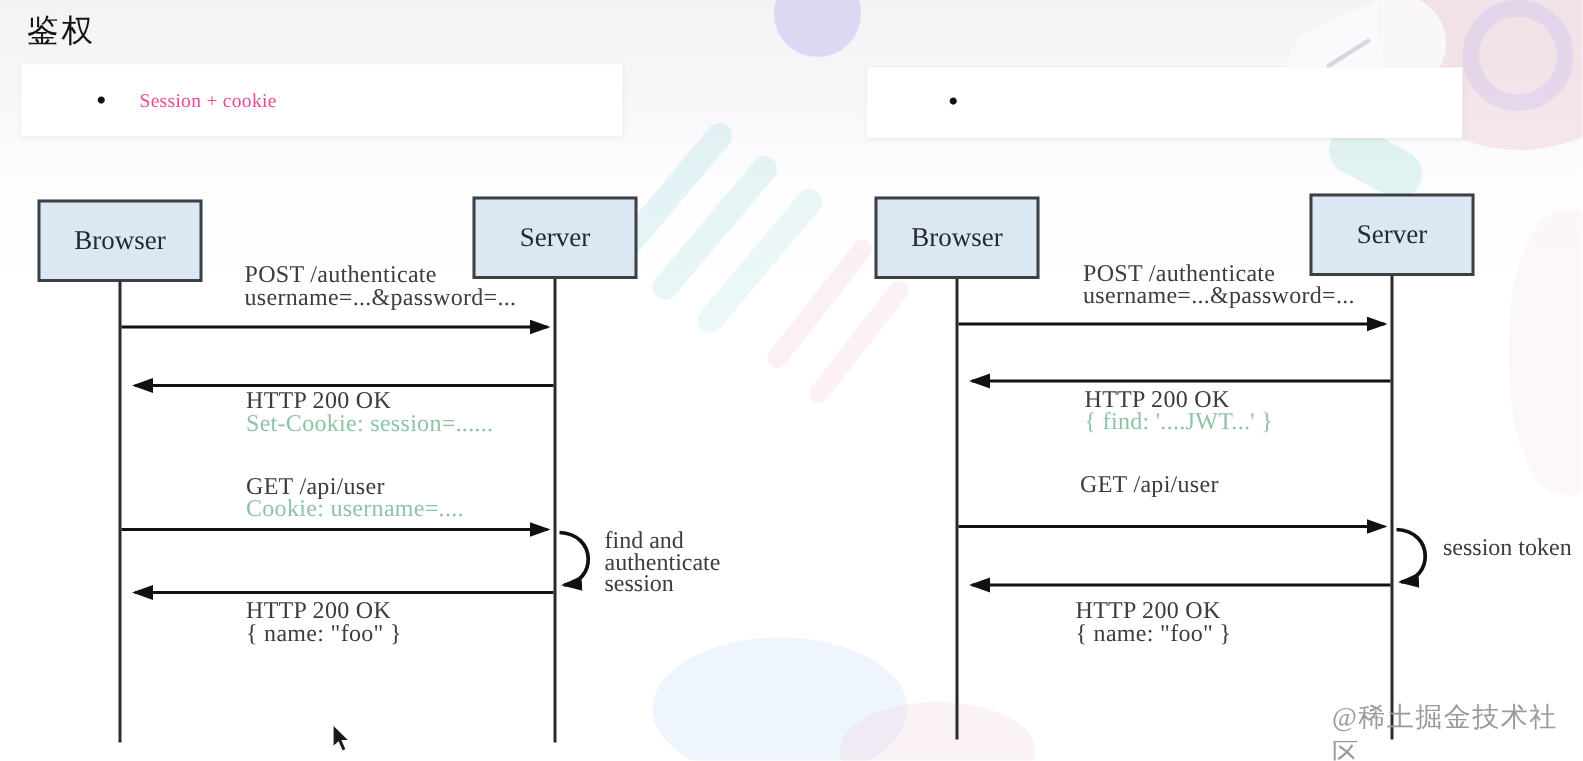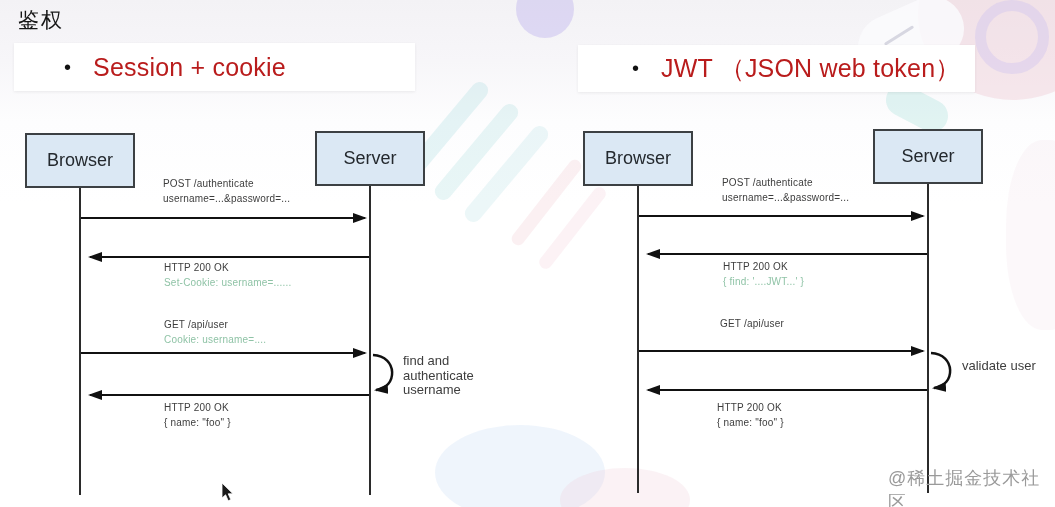--- a/index.html
+++ b/index.html
@@ -5,55 +5,56 @@
   * { margin:0; padding:0; box-sizing:border-box; }
   html,body { width:1055px; height:507px; }
   body {
     font-family: "Liberation Sans", "DejaVu Sans", sans-serif;
     overflow:hidden;
   }
   #stage {
     position:relative; width:1055px; height:507px;
     background: linear-gradient(#f3f2f5 0%, #f7f6f9 12%, #fdfdfe 24%, #ffffff 40%);
     overflow:hidden;
+    font-family:Liberation Serif, serif;
   }
 
   
   .blob { position:absolute; pointer-events:none; }
 
   
   .page-title {
     position:absolute; left:18px; top:6px;
     font-size:21px; color:#141414; letter-spacing:2px;
   }
 
   
   .banner {
     position:absolute; background:#ffffff;
     box-shadow: 0 1px 3px rgba(0,0,0,0.07);
     display:flex; align-items:center;
   }
   .banner .bullet { font-size:20px; color:#111; margin-right:22px; }
-  .banner .banner-text { font-size:25px; color:#b91c1c; letter-spacing:0.2px; }
+  .banner .banner-text { font-size:13px; color:#ec4899; letter-spacing:0.2px; }
 
   
   .panel { position:absolute; width:520px; height:382px; }
   .actor {
     position:absolute; width:110px; height:55px;
     background:#dbe8f4; border:2px solid #3c4043;
     display:flex; align-items:center; justify-content:center;
     font-size:18px; color:#24292e;
   }
   .msg-label {
-    position:absolute; font-size:10px; color:#3d3d3d;
+    position:absolute; font-size:16px; color:#3d3d3d;
     line-height:14.5px; white-space:nowrap; letter-spacing:0.2px;
   }
   .msg-label .green { color:#8fc3a6; }
   .note-label {
-    position:absolute; font-size:13px; color:#3d3d3d;
+    position:absolute; font-size:16px; color:#3d3d3d;
     line-height:14.5px; white-space:nowrap;
   }
   svg.wires { position:absolute; left:0; top:0; }
 
   .watermark {
     position:absolute; left:888px; top:466px;
     font-size:18px; color:#9a9a9a; letter-spacing:1px;
   }
   .cursor { position:absolute; left:221px; top:483px; }
 </style>
@@ -81,21 +82,20 @@
 
   <div class="page-title">鉴权</div>
 
   <div class="banner" style="left:14px; top:43px; width:401px; height:48px; padding-left:50px;">
     <span class="bullet">•</span>
     <span class="banner-text">Session + cookie</span>
   </div>
 
   <div class="banner" style="left:578px; top:45px; width:397px; height:47px; padding-left:54px;">
     <span class="bullet">•</span>
-    <span class="banner-text">JWT （JSON web token）</span>
   </div>
 
   <div class="panel" style="left:0; top:125px;">
     <svg class="wires" width="520" height="382" viewBox="0 0 520 382">
       <defs>
         <marker id="ahL" markerWidth="15" markerHeight="11" refX="12" refY="5" orient="auto" markerUnits="userSpaceOnUse">
           <path d="M0,0 L14,5 L0,10 Z" fill="#111"></path>
         </marker>
       </defs>
 
@@ -120,32 +120,32 @@
       <span>Server</span>
     </div>
 
     <div class="msg-label" style="left:163px; top:52px;">
       <div>POST /authenticate</div>
       <div>username=...&amp;password=...</div>
     </div>
 
     <div class="msg-label" style="left:164px; top:136px;">
       <div>HTTP 200 OK</div>
-      <div class="green">Set-Cookie: username=......</div>
+      <div class="green">Set-Cookie: session=......</div>
     </div>
 
     <div class="msg-label" style="left:164px; top:193px;">
       <div>GET /api/user</div>
       <div class="green">Cookie: username=....</div>
     </div>
 
     <div class="note-label" style="left:403px; top:229px;">
       <div>find and</div>
       <div>authenticate</div>
-      <div>username</div>
+      <div>session</div>
     </div>
 
     <div class="msg-label" style="left:164px; top:276px;">
       <div>HTTP 200 OK</div>
       <div>{ name: "foo" }</div>
     </div>
   </div>
 
   <div class="panel" style="left:558px; top:125px; width:497px;">
     <svg class="wires" width="497" height="382" viewBox="0 0 497 382">
@@ -184,21 +184,21 @@
     <div class="msg-label" style="left:165px; top:135px;">
       <div>HTTP 200 OK</div>
       <div class="green">{ find: '....JWT...' }</div>
     </div>
 
     <div class="msg-label" style="left:162px; top:192px;">
       <div>GET /api/user</div>
     </div>
 
     <div class="note-label" style="left:404px; top:234px;">
-      <div>validate user</div>
+      <div>session token</div>
     </div>
 
     <div class="msg-label" style="left:159px; top:276px;">
       <div>HTTP 200 OK</div>
       <div>{ name: "foo" }</div>
     </div>
   </div>
 
   <div class="watermark">@稀土掘金技术社区</div>
 

